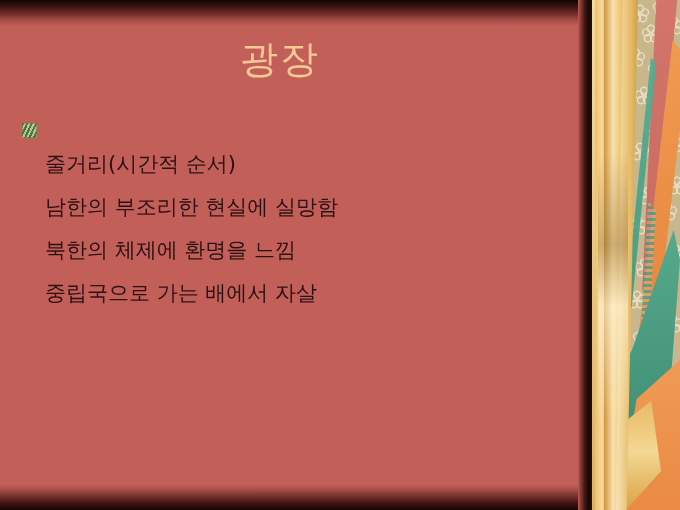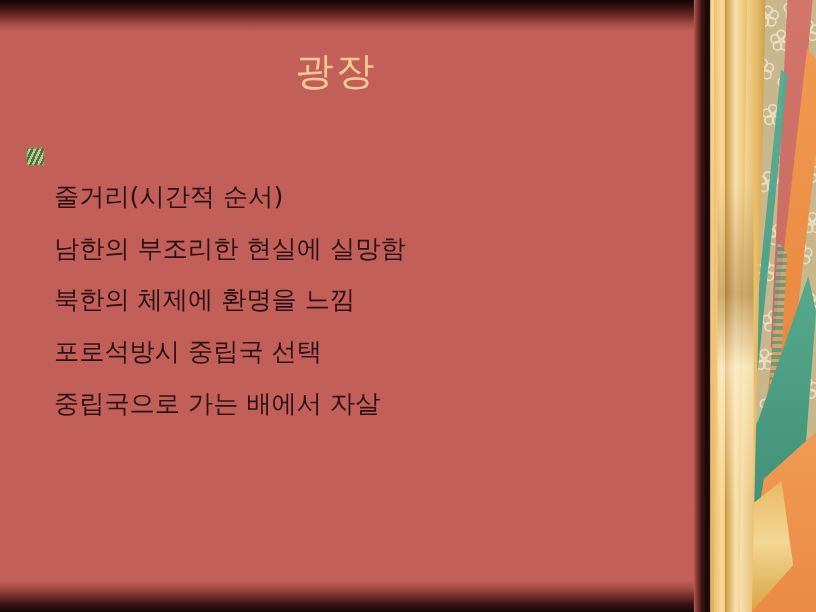--- a/index.html
+++ b/index.html
@@ -191,21 +191,21 @@
     background: linear-gradient(to bottom,#f3d791,#d9a94e);
   }
 
   
   .slide-title {
     position: absolute;
     left: 0;
     top: 36px;
     width: 560px;
     text-align: center;
-    font-size: 32px;
+    font-size: 38px;
     line-height: 46px;
     color: #f6c993;
     letter-spacing: 2px;
     white-space: nowrap;
   }
 
   
   .body-block {
     position: absolute;
     left: 22px;
@@ -339,23 +339,20 @@
     <div class="body-line line-indent">
       <span class="line-text">남한의 부조리한 현실에 실망함</span>
     </div>
 
 
     <div class="body-line line-indent">
       <span class="line-text">북한의 체제에 환명을 느낌</span>
     </div>
 
 
-    <div class="body-line line-indent">
-      <span class="line-text">포로석방시 중립국 선택</span>
-    </div>
 
     <div class="body-line line-indent">
       <span class="line-text">중립국으로 가는 배에서 자살</span>
     </div>
 
   </div>
 
 </div>
 
 </body></html>

